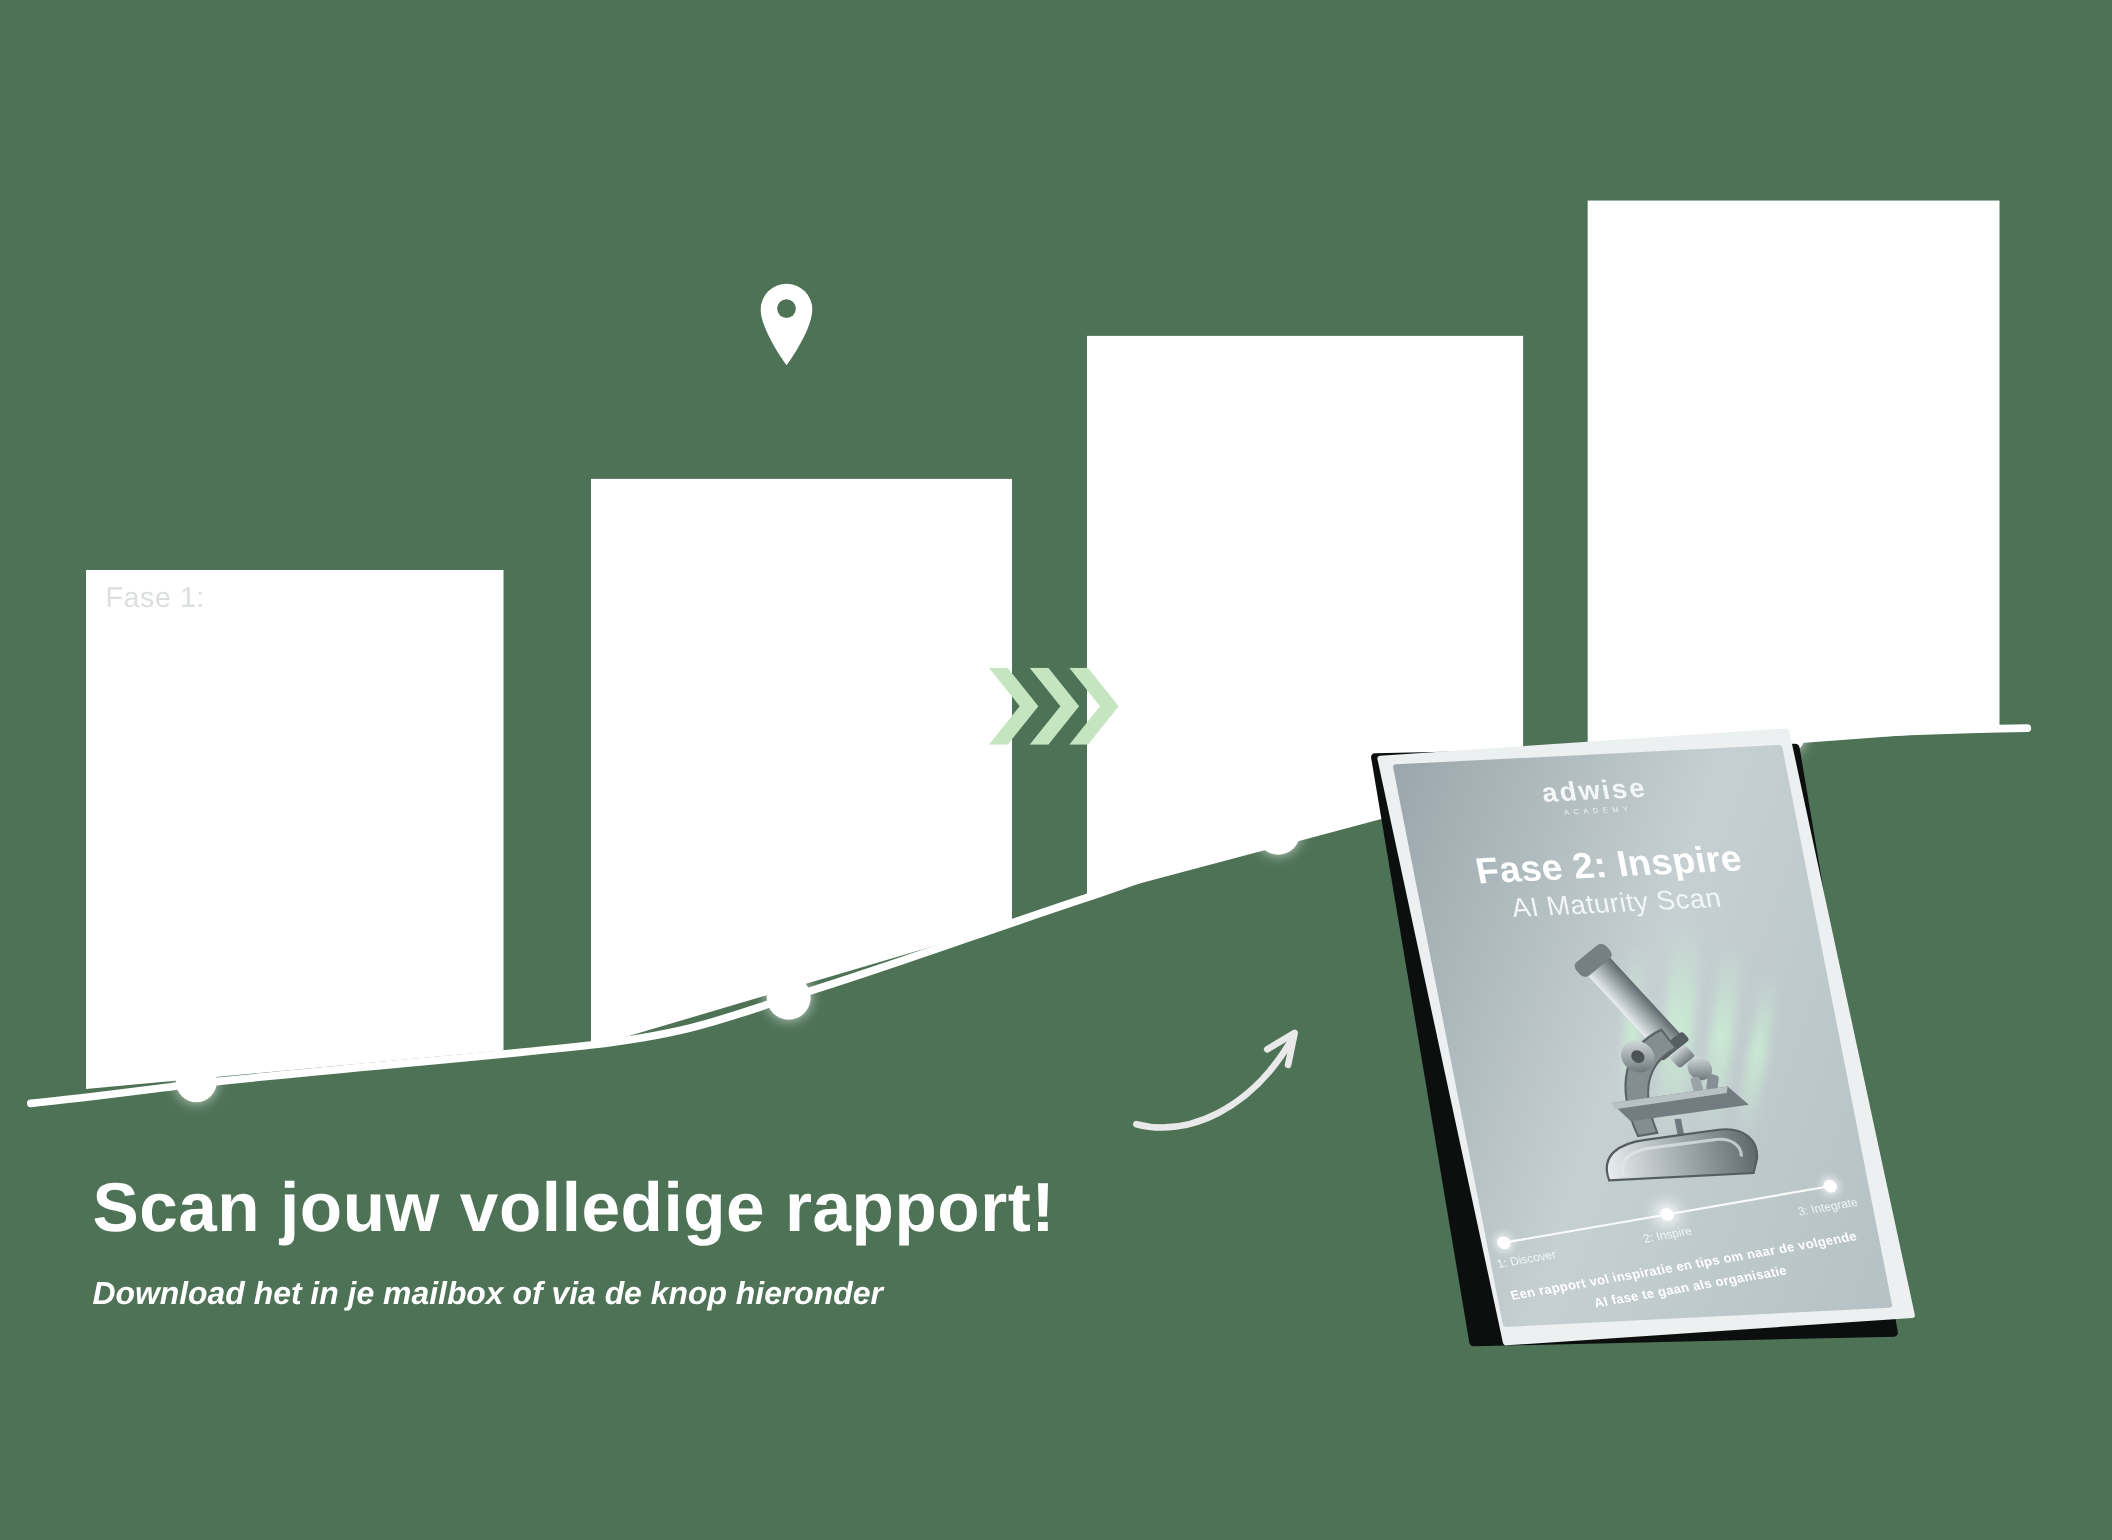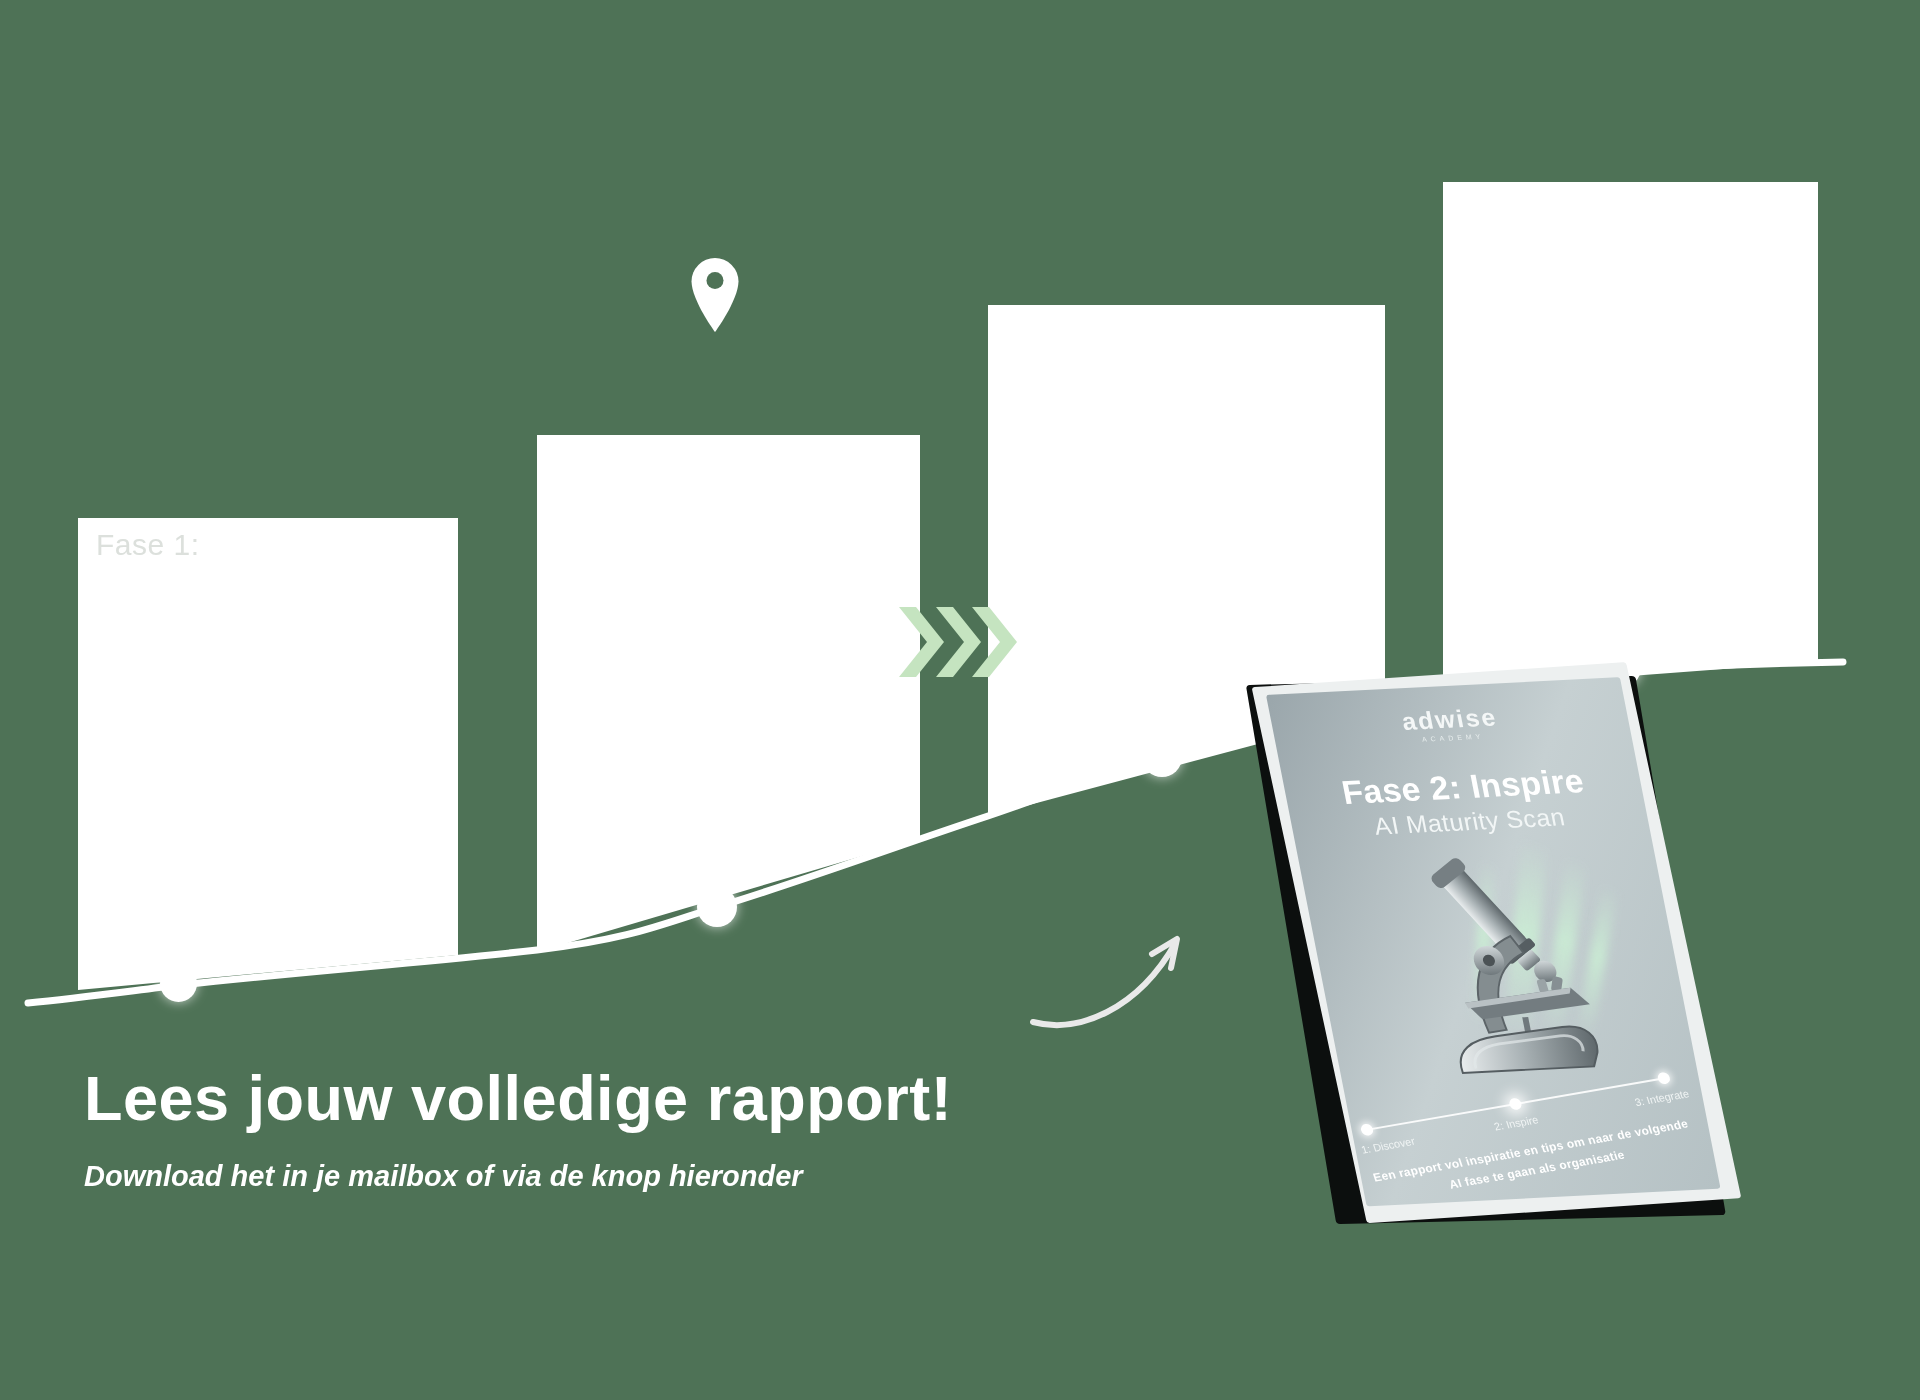--- a/index.html
+++ b/index.html
@@ -10,21 +10,21 @@
   }
   #stage{position:absolute;inset:0;width:1920px;height:1400px;}
 
   
   #curve-svg{position:absolute;left:0;top:0;z-index:1;}
 
   
   .phase-card{position:absolute;background:#ffffff;z-index:2;}
   .phase-card .phase-label{
     position:absolute;left:14px;bottom:100%;margin-bottom:2px;
-    font-size:30px;font-weight:500;color:#dce0dc;letter-spacing:.5px;white-space:nowrap;
+    font-size:26px;font-weight:500;color:#dce0dc;letter-spacing:.5px;white-space:nowrap;
   }
   .phase-card.inside-label .phase-label{bottom:auto;top:10px;left:18px;}
   .phase-card .phase-subtitle{
     position:absolute;left:26px;top:44px;
     font-size:38px;font-weight:700;color:#ffffff;white-space:nowrap;
   }
   #phase-card-1{left:78px;top:518px;width:380px;height:472px;
     clip-path:polygon(0 0,100% 0,100% calc(100% - 35px),0 100%);}
   #phase-card-2{left:537px;top:435px;width:383px;height:517px;
     clip-path:polygon(0 0,100% 0,100% calc(100% - 113px),0 100%);}
@@ -164,21 +164,21 @@
       <path d="M37 0 H54 L82 35 L54 70 H37 L65 35 Z"></path>
       <path d="M73 0 H90 L118 35 L90 70 H73 L101 35 Z"></path>
     </g>
   </svg>
 
   <svg id="arrow" width="180" height="115" viewBox="0 0 180 115">
     <path d="M15 100 C60 112, 120 88, 158 20" fill="none" stroke="#e9e9e9" stroke-width="6" stroke-linecap="round"></path>
     <path d="M134 32 L159 17 L153 46" fill="none" stroke="#e9e9e9" stroke-width="6" stroke-linecap="round" stroke-linejoin="round"></path>
   </svg>
 
-  <div id="cta-headline">Lees jouw volledige rapport!</div>
+  <div id="cta-headline">Scan jouw volledige rapport!</div>
   <div id="cta-subheadline">Download het in je mailbox of via de knop hieronder</div>
 
   <div id="report">
     <div id="report-shadow"></div>
     <div id="report-pages"></div>
     <div id="report-cover">
       <div class="streak" id="streak-1"></div>
       <div class="streak" id="streak-2"></div>
       <div class="streak" id="streak-3"></div>
       <div class="streak" id="streak-4"></div>

